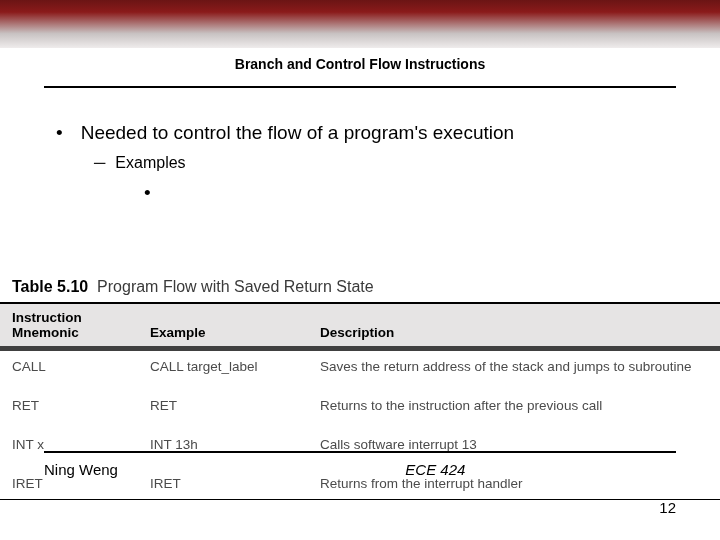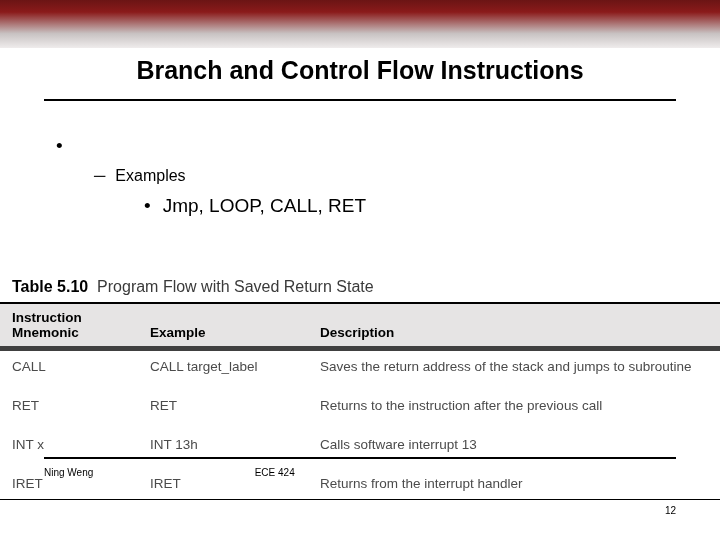--- a/index.html
+++ b/index.html
@@ -11,21 +11,21 @@
     position: relative;
     overflow: hidden;
   }
   .header-band {
     width: 100%;
     height: 48px;
     background: linear-gradient(to bottom, #6b1414 0%, #8a1a1a 25%, #c8c2c2 70%, #efecec 100%);
   }
   .title {
     text-align: center;
-    font-size: 25px;
+    font-size: 14px;
     font-weight: bold;
     color: #000;
     margin-top: 8px;
   }
   .title-underline {
     margin: 14px 44px 0 44px;
     border-top: 2px solid #000;
   }
   .content {
     padding: 34px 50px 0 50px;
@@ -100,46 +100,46 @@
     right: 0;
   }
   .footer-line {
     margin: 0 44px 8px 44px;
     border-top: 2px solid #000;
   }
   .footer-row {
     display: flex;
     justify-content: space-between;
     padding: 0 44px;
-    font-size: 10px;
+    font-size: 15px;
     color: #000;
   }
   .footer-row .left { flex:1; text-align:left; }
-  .footer-row .center { flex:1; text-align:left; }
+  .footer-row .center { flex:1; text-align:right;font-style:italic; }
   .footer-row .right { flex:1; text-align:right;margin-top:38px; }
 </style>
 </head>
 <body>
 
 <div class="header-band"></div>
 
 <div class="title">Branch and Control Flow Instructions</div>
 <div class="title-underline"></div>
 
 <div class="content">
   <div class="bullet-l1">
     <span class="dot">•</span>
+    <span>Needed to control the flow of a program's execution</span>
   </div>
   <div class="bullet-l2">
     <span class="dash">─</span>
     <span>Examples</span>
   </div>
   <div class="bullet-l3">
     <span class="dot3">•</span>
-    <span>Jmp, LOOP, CALL, RET</span>
   </div>
 </div>
 
 <div class="table-wrap">
   <div class="table-caption">
     <span class="tnum">Table 5.10</span>
     &nbsp;<span>Program Flow with Saved Return State</span>
   </div>
   <table>
     <thead>

